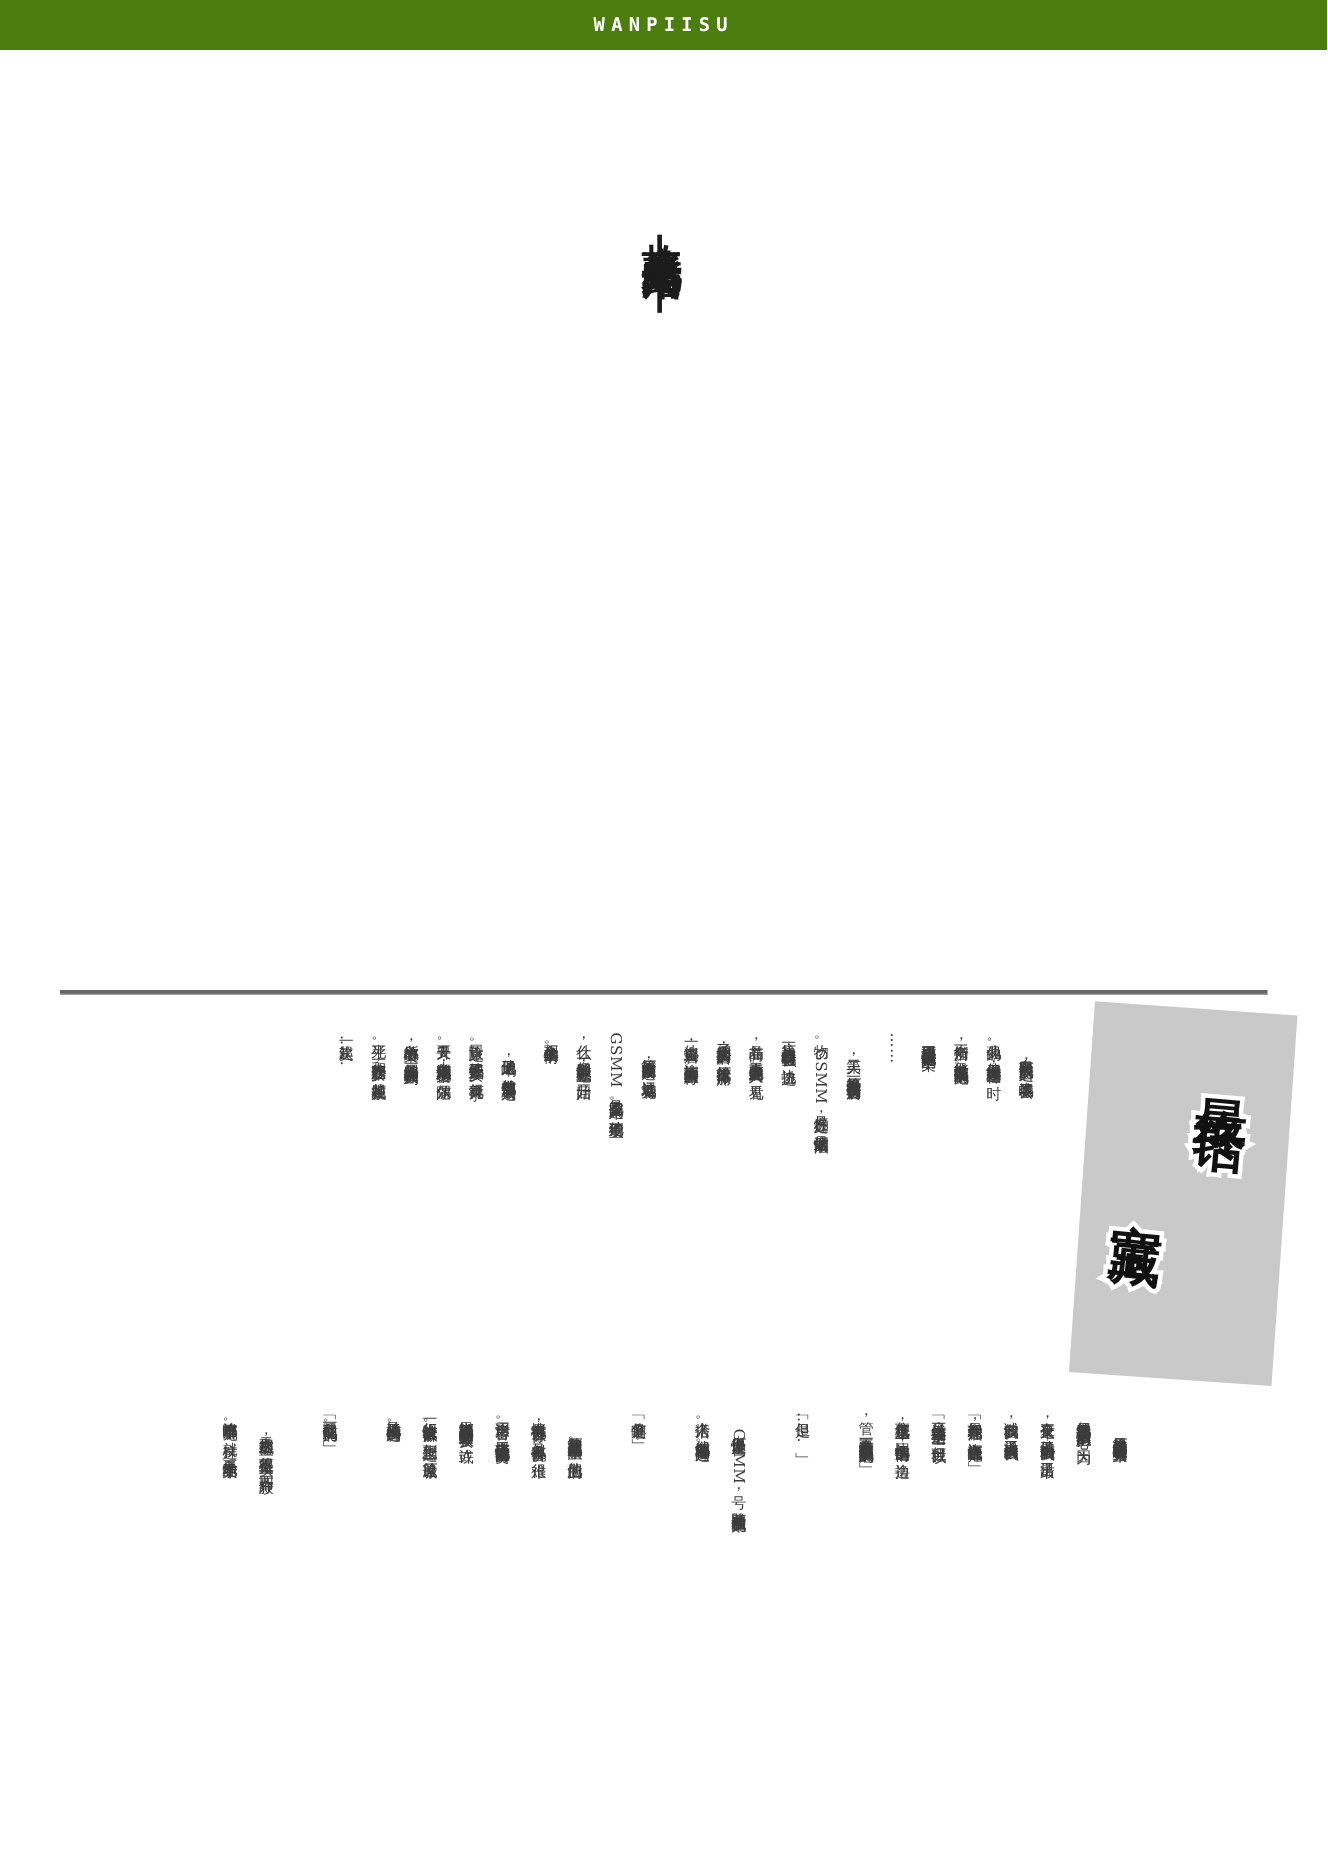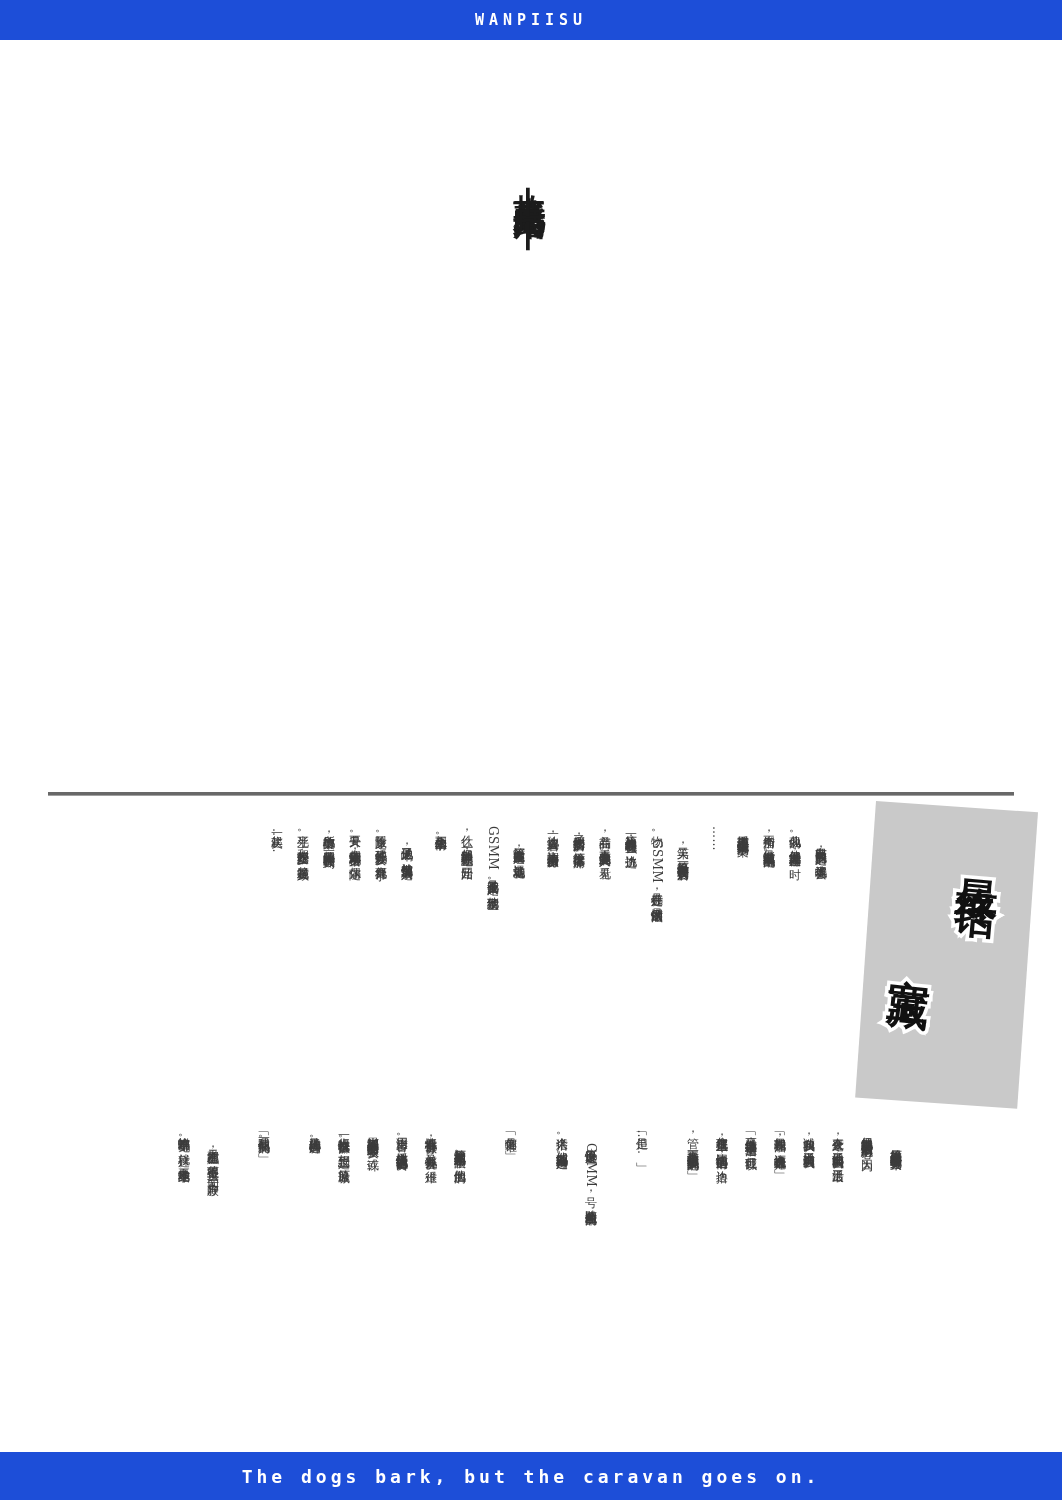--- a/index.html
+++ b/index.html
@@ -2,21 +2,21 @@
 <html><head>
 <meta charset="utf-8">
 <style>
   html,body{margin:0;padding:0;background:#ffffff;}
   #page{
     position:relative;width:1062px;height:1500px;background:#ffffff;
     overflow:hidden;font-family:"DejaVu Serif", serif;
   }
   
   .bar{
-    position:absolute;left:0;width:1062px;background:#1d4ed8;color:#ffffff;
+    position:absolute;left:0;width:1062px;background:#4d7c0f;color:#ffffff;
     display:flex;align-items:center;justify-content:center;
     font-family:"DejaVu Sans Mono", monospace;font-weight:bold;
   }
   #header-bar{top:0;height:40px;font-size:15px;letter-spacing:5px;}
   #footer-bar{top:1452px;height:48px;font-size:18px;letter-spacing:4px;}
   
   #lead-title{
     position:absolute;left:508px;top:170px;height:390px;
     writing-mode:vertical-rl;text-orientation:mixed;
     font-size:32px;font-weight:600;color:#1c1c1c;letter-spacing:2px;
@@ -114,17 +114,14 @@
       <div class="vline">表情似乎有几分惊讶，又似乎有几分喜悦，很难</div>
       <div class="vline">用语言形容。广播里传来快讯说他们在向日葵田</div>
       <div class="vline">里绑架的那个不知名的少女已经平安获救。或许，</div>
       <div class="vline">一行人很快就会被拆散。想到这里，笹原一脸诚</div>
       <div class="vline">恳地作出了这样的回答。</div>
       <div class="vline gap">「我跟他们是一伙儿的。」</div>
       <div class="vline indent gap">天空是那么地蓝，蓝得很不真实。四下一片寂静，</div>
       <div class="vline">连蝉鸣声都听不见。就这样，夏天宁静地结束了。</div>
     </div>
 
-  <div id="footer-bar" class="bar">
-    <span>The dogs bark, but the caravan goes on.</span>
-  </div>
 
 </div>
 
 </body></html>

